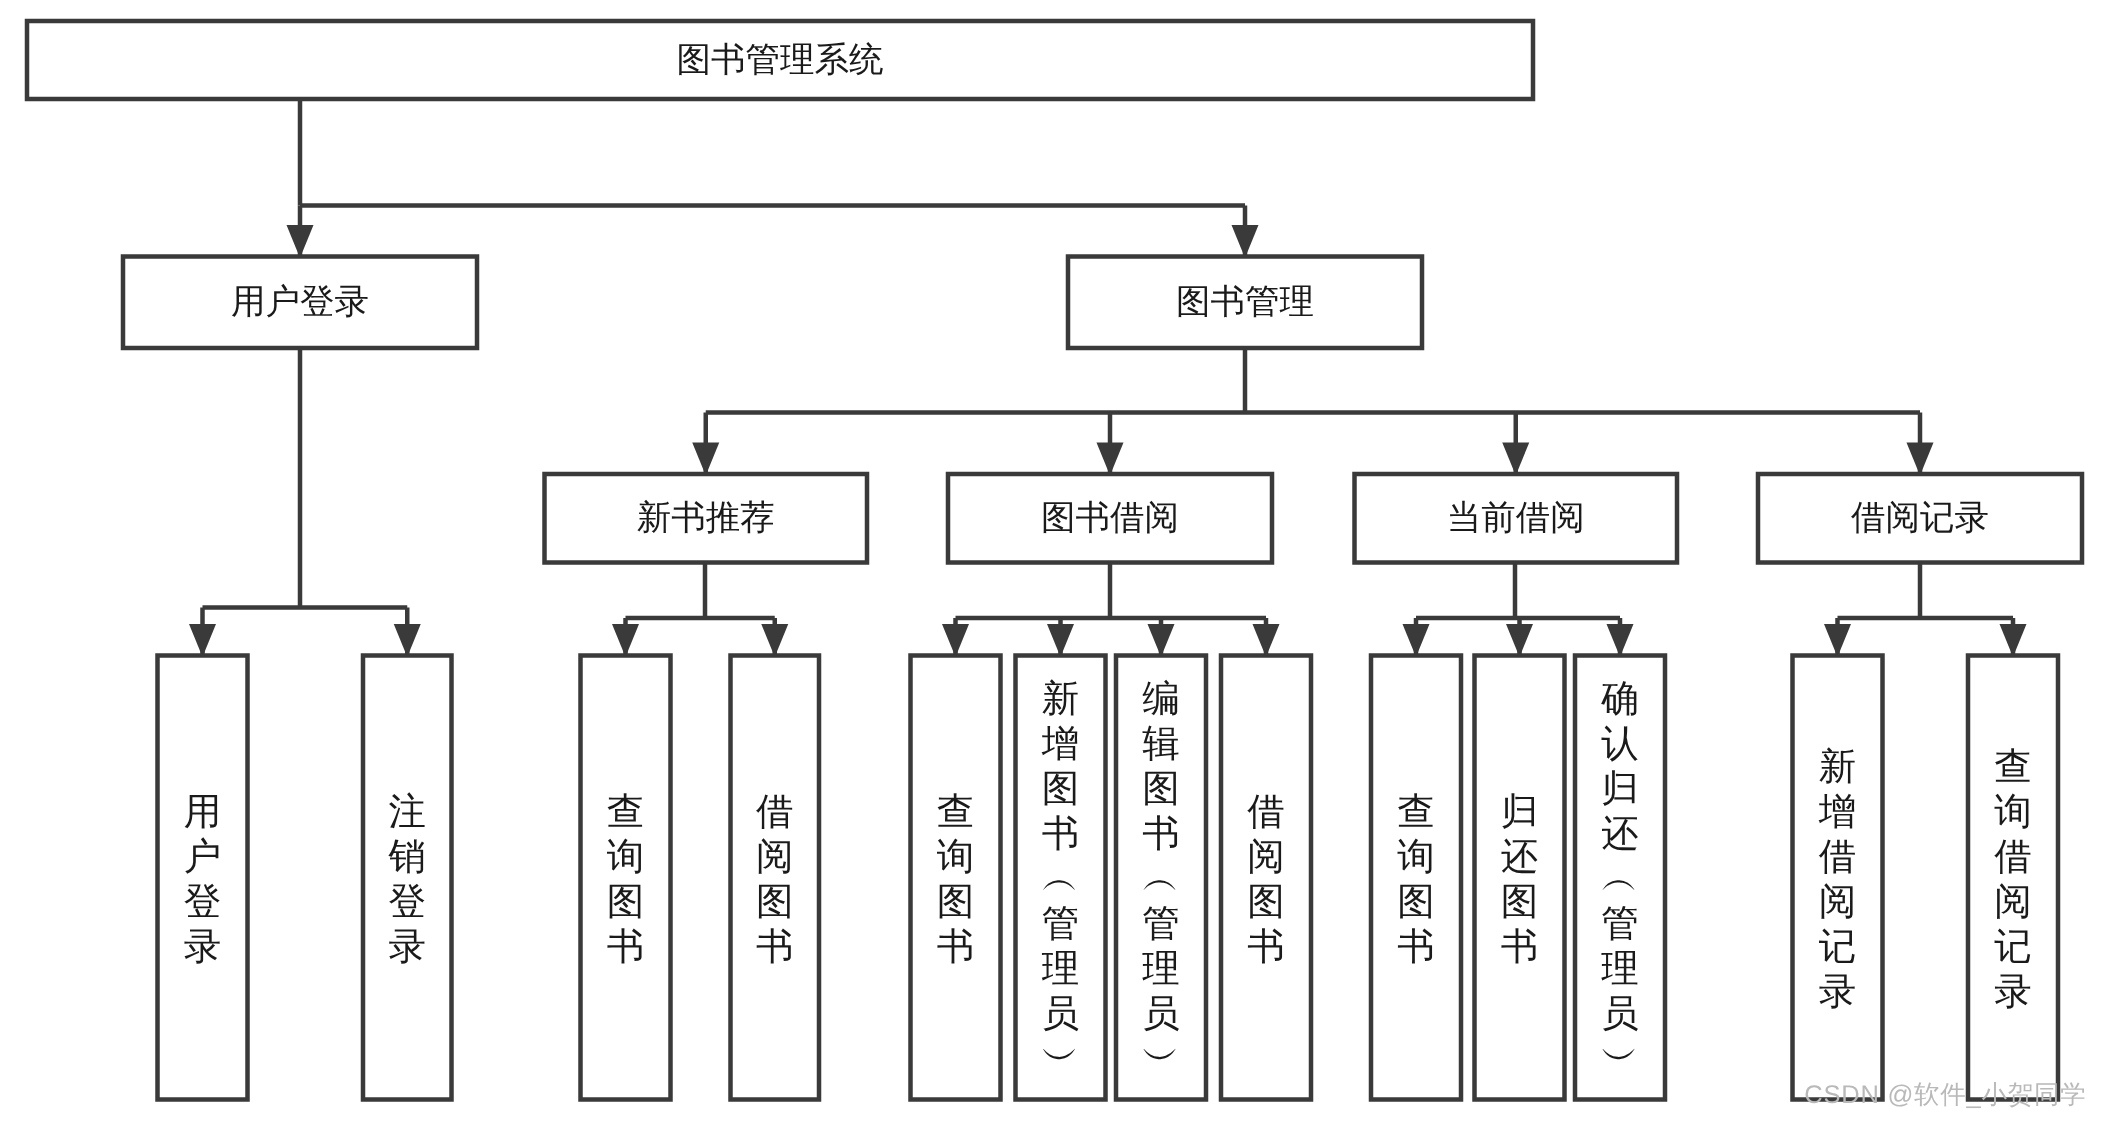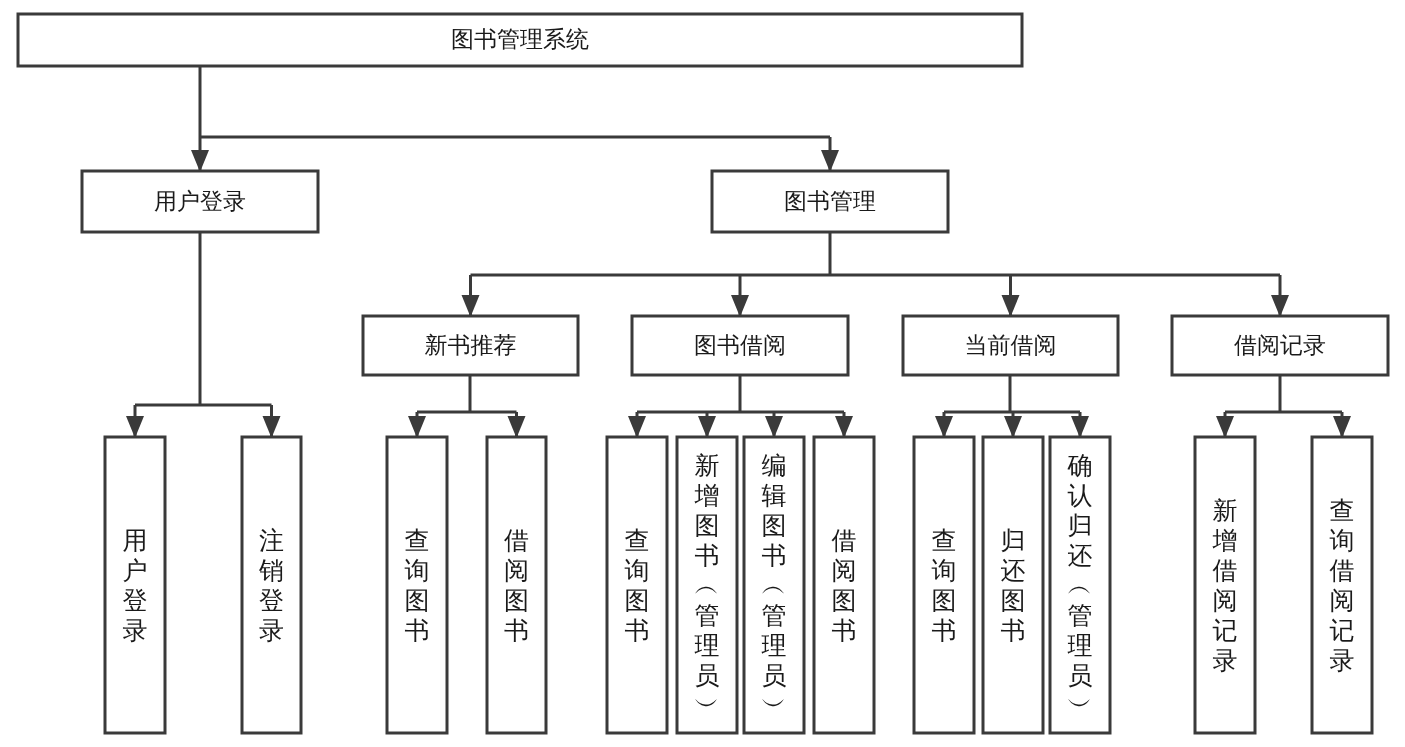--- a/index.html
+++ b/index.html
@@ -202,13 +202,14 @@
         <g>
           <rect class="node-box" x="1195" y="437" width="60" height="296"></rect>
           <text class="node-label-v" x="1225" y="519"><tspan x="1225" dy="0">新</tspan><tspan x="1225" dy="30">增</tspan><tspan x="1225" dy="30">借</tspan><tspan x="1225" dy="30">阅</tspan><tspan x="1225" dy="30">记</tspan><tspan x="1225" dy="30">录</tspan></text>
         </g>
         <g>
           <rect class="node-box" x="1312" y="437" width="60" height="296"></rect>
           <text class="node-label-v" x="1342" y="519"><tspan x="1342" dy="0">查</tspan><tspan x="1342" dy="30">询</tspan><tspan x="1342" dy="30">借</tspan><tspan x="1342" dy="30">阅</tspan><tspan x="1342" dy="30">记</tspan><tspan x="1342" dy="30">录</tspan></text>
         </g>
       </g>
   </svg>
+  <div class="watermark">CSDN @软件_小贺同学</div>
 </div>
 
 </body></html>

